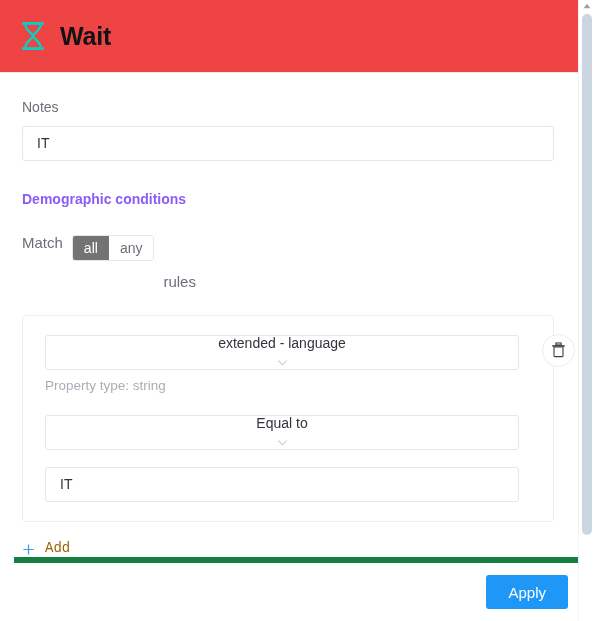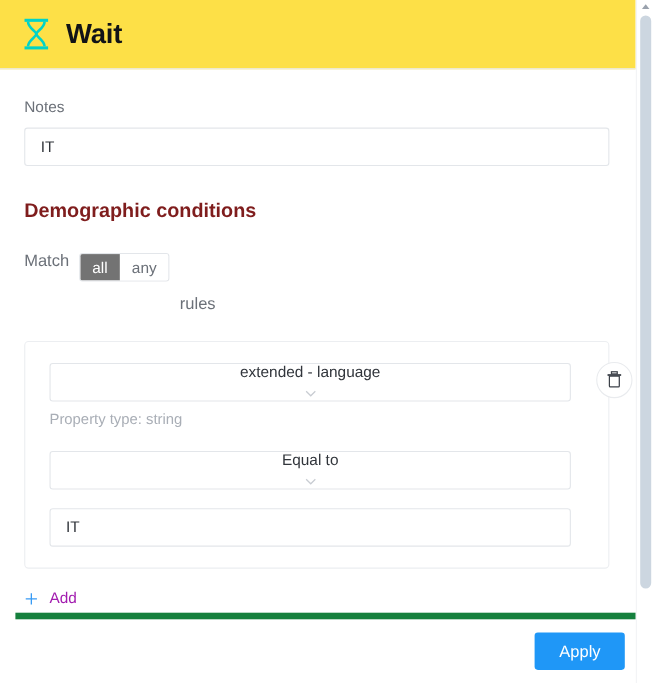--- a/index.html
+++ b/index.html
@@ -22,26 +22,26 @@
     position: absolute;
     left: 0; top: 0;
     width: 578px;
     height: 621px;
     background: #ffffff;
     overflow: hidden;
   }
 
   
   .panel-header {
-    height: 63px;
+    height: 73px;
     display: flex;
     align-items: center;
     padding-left: 20px;
     border-bottom: 1px solid #e9ecef;
-    background: #fde047;
+    background: #ef4444;
   }
   .hourglass-icon {
     width: 26px;
     height: 30px;
     margin-right: 14px;
     display: block;
     flex: 0 0 auto;
   }
   .panel-title {
     font-size: 25px;
@@ -72,23 +72,23 @@
     background: #fff;
     font-family: "Liberation Sans", sans-serif;
     font-size: 14px;
     color: #31353b;
     padding: 0 14px;
     outline: none;
     display: block;
   }
 
   .section-heading {
-    font-size: 18px;
+    font-size: 14px;
     font-weight: 700;
-    color: #7f1d1d;
+    color: #8b5cf6;
     margin-top: 30px;
     margin-bottom: 0;
   }
 
   
   .match-row {
     display: flex;
     align-items: flex-start;
     margin-top: 28px;
     font-size: 15px;
@@ -192,24 +192,25 @@
     cursor: pointer;
     padding: 0;
   }
   .trash-icon { width: 15px; height: 16px; display: block; }
 
   
   .add-link {
     display: flex;
     align-items: flex-end;
     margin-top: 18px;
-    color: #a21caf;
+    color: #a16207;
     font-size: 14px;
     cursor: pointer;
     width: fit-content;
+    font-family: Liberation Mono, monospace;
   }
   .plus-icon {
     width: 13px;
     height: 13px;
     margin-right: 10px;
     display: block;
   }
 
   
   .panel-footer {

